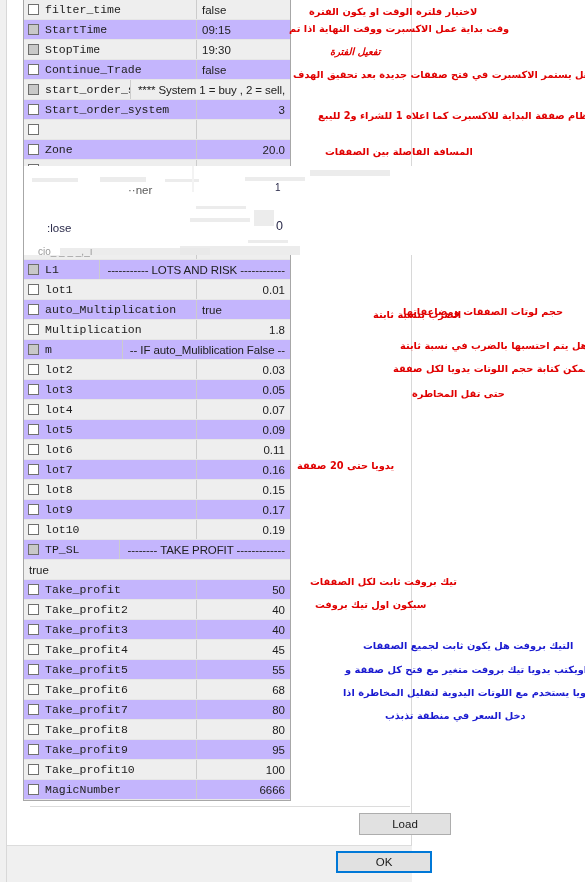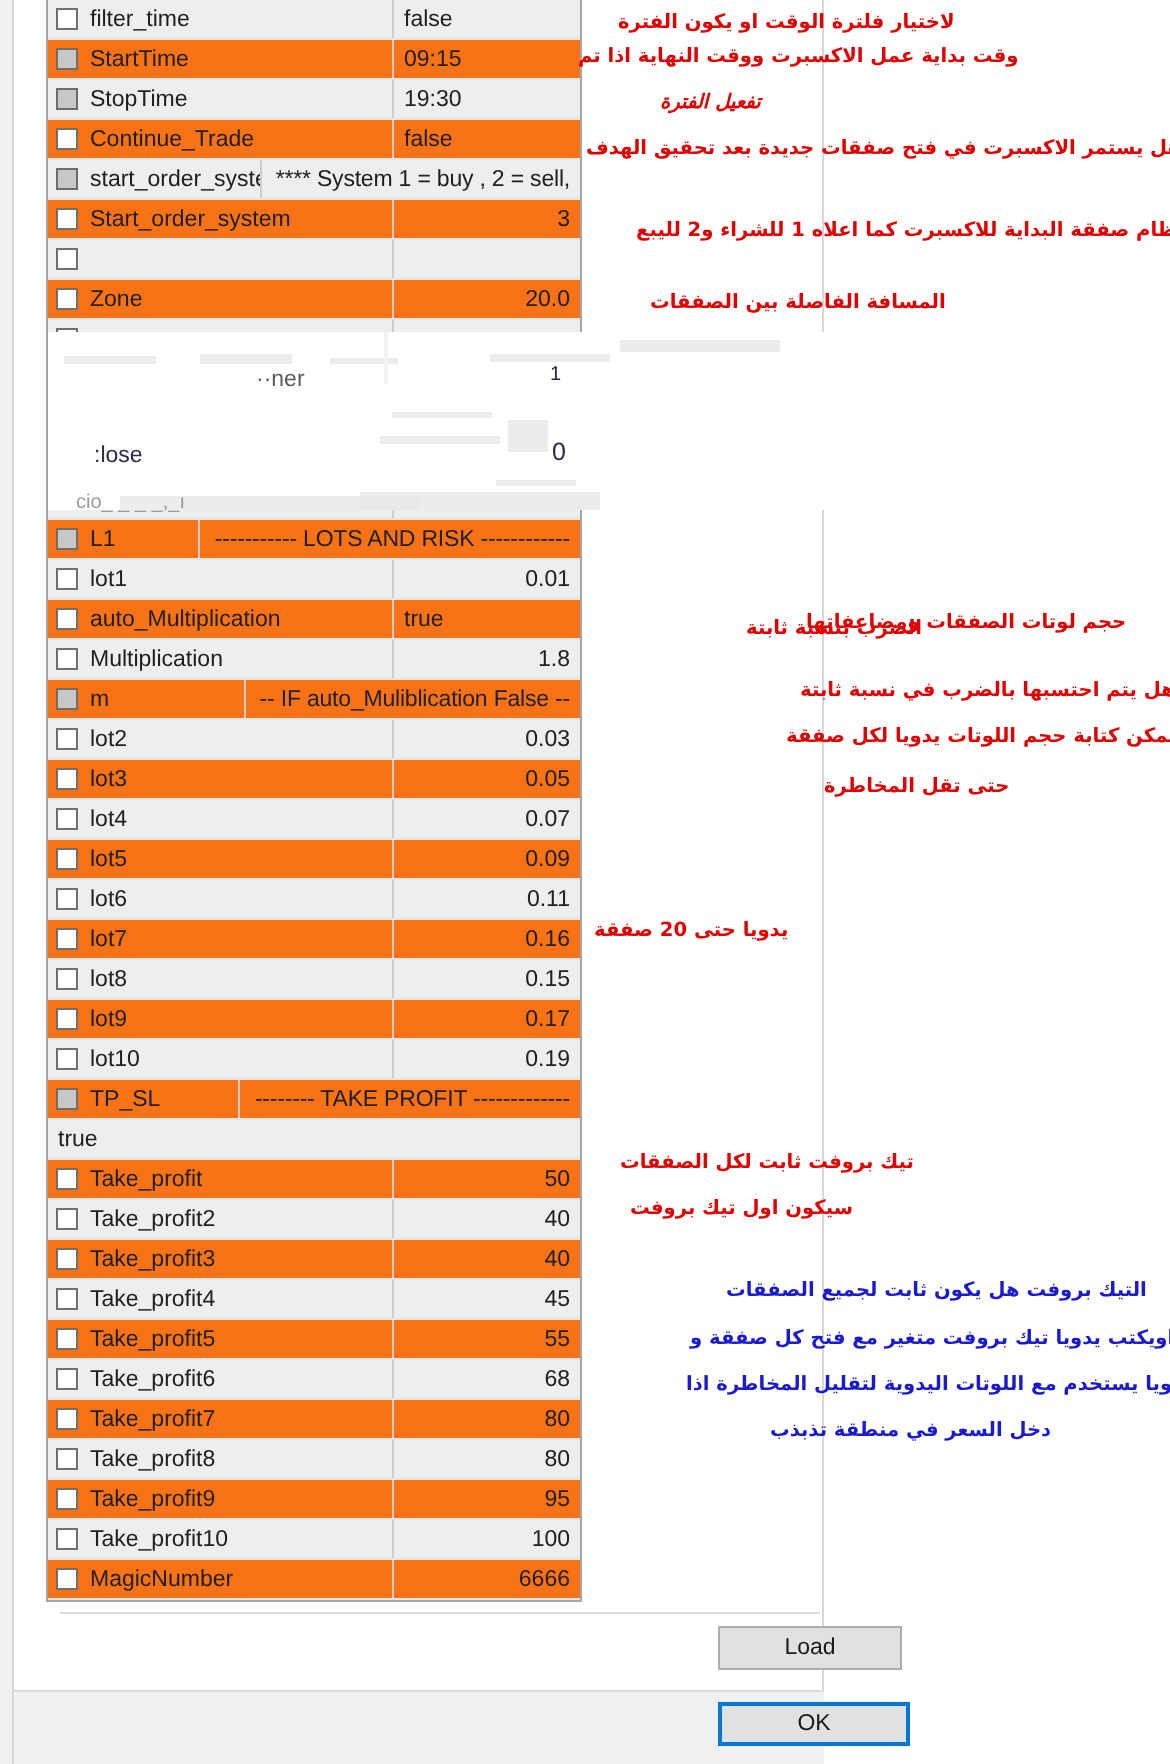--- a/index.html
+++ b/index.html
@@ -40,37 +40,37 @@
     box-sizing:border-box;
     background:#fff;
   }
   .row{
     display:flex;height:20px;line-height:20px;
     box-sizing:border-box;
     border-bottom:1px solid #e6e6e6;
     font-size:11.5px;color:#202020;
   }
   .row.alt{background:#eeeeee;}
-  .row.white{background:#f97316;}
+  .row.white{background:#c4b5fd;}
   .namecell{
     width:173px;box-sizing:border-box;
     display:flex;align-items:center;
     padding-left:4px;
     border-right:1px solid #cccccc;
     overflow:hidden;white-space:nowrap;
   }
   .cb{
     width:11px;height:11px;min-width:11px;
     border:1px solid #707070;
     background:#ffffff;
     margin-right:6px;
     box-sizing:border-box;
   }
   .cb.filled{background:#c8c8c8;border:1px solid #6d6d6d;}
-  .label{overflow:hidden;white-space:nowrap;text-overflow:clip;}
+  .label{overflow:hidden;white-space:nowrap;text-overflow:clip;font-family:Liberation Mono, monospace;}
   .valcell{
     flex:1;box-sizing:border-box;
     padding:0 5px 0 5px;
     overflow:hidden;white-space:nowrap;
     display:flex;align-items:center;
   }
   .valcell.right{justify-content:flex-end;}
   .valcell.left{justify-content:flex-start;}
   .valcell.sep{justify-content:flex-start;padding-left:7px;letter-spacing:-0.1px;}
 
@@ -101,21 +101,21 @@
     box-sizing:border-box;
   }
   #footer-sep{
     position:absolute;left:30px;top:806px;width:380px;height:1px;background:#dcdcdc;
   }
   #footer-bar{
     position:absolute;left:7px;top:845px;width:405px;height:37px;
     background:#f0f0f0;border-top:1px solid #dcdcdc;
   }
   #btn-ok{
-    position:absolute;left:359px;top:851px;width:96px;height:22px;
+    position:absolute;left:336px;top:851px;width:96px;height:22px;
     background:#e1e1e1;border:2px solid #0078d7;
     font-size:11.5px;color:#1a1a1a;
     display:flex;align-items:center;justify-content:center;
     box-sizing:border-box;
   }
 
   
   .anno{
     position:absolute;
     color:#e00000;

